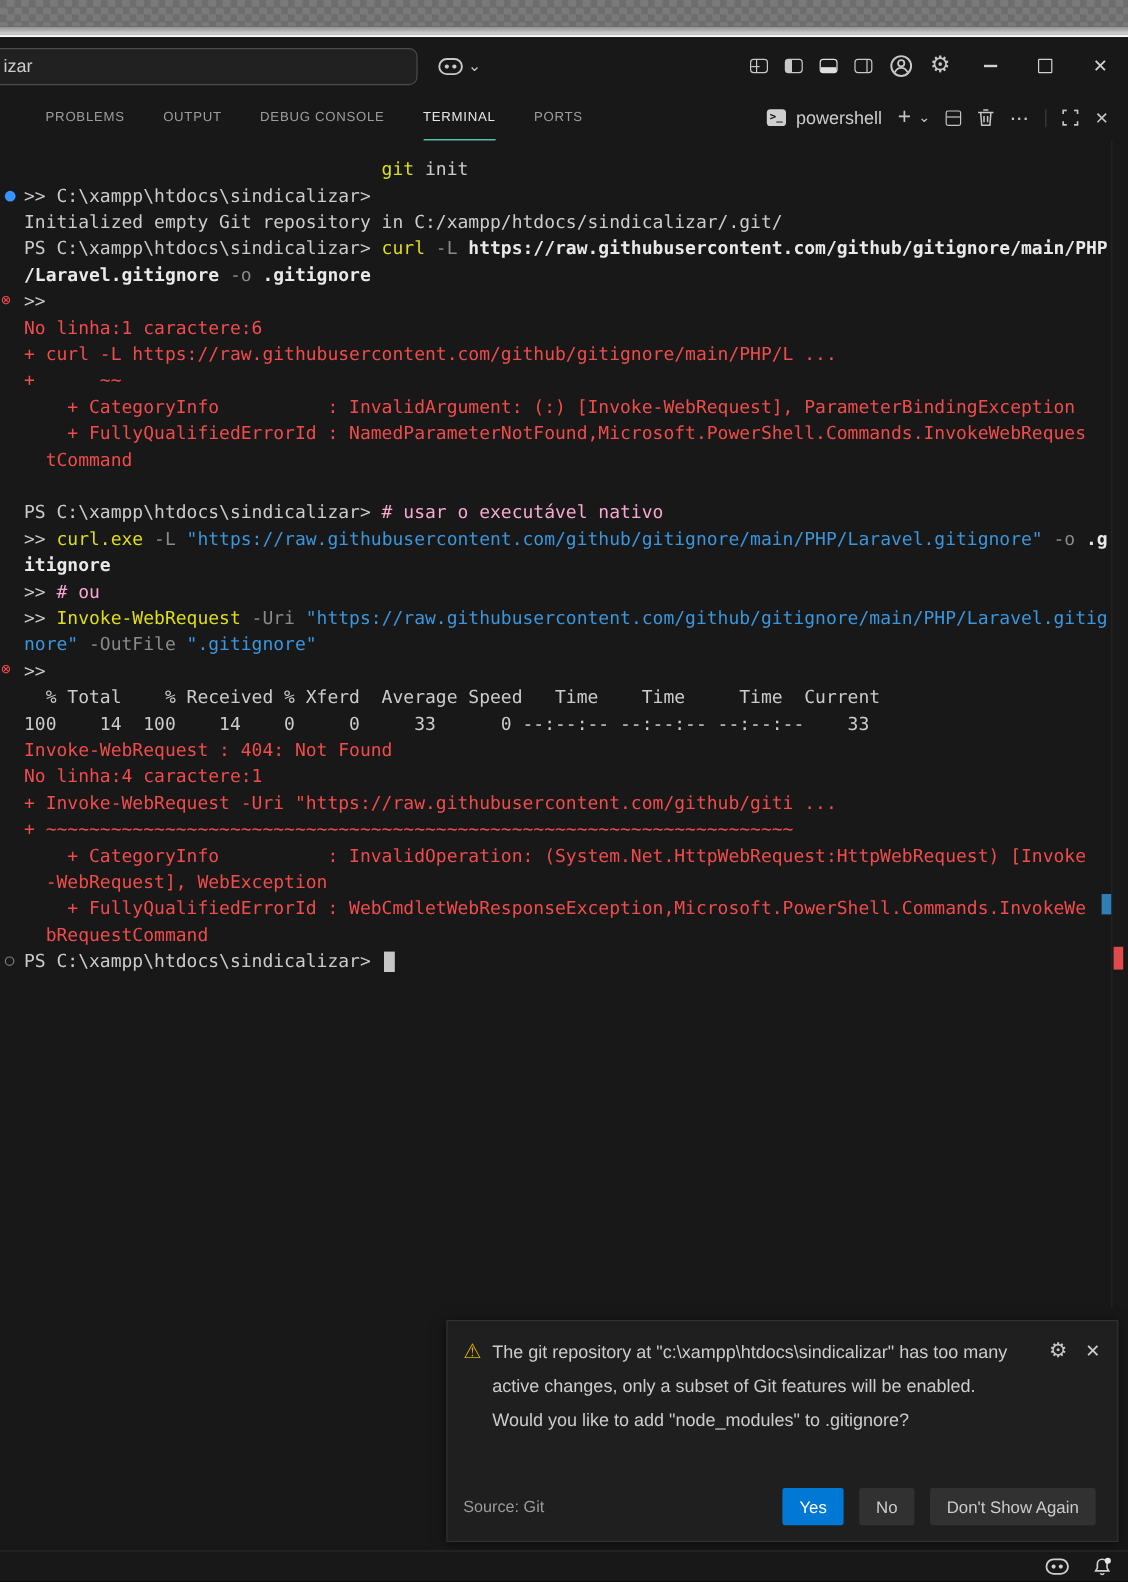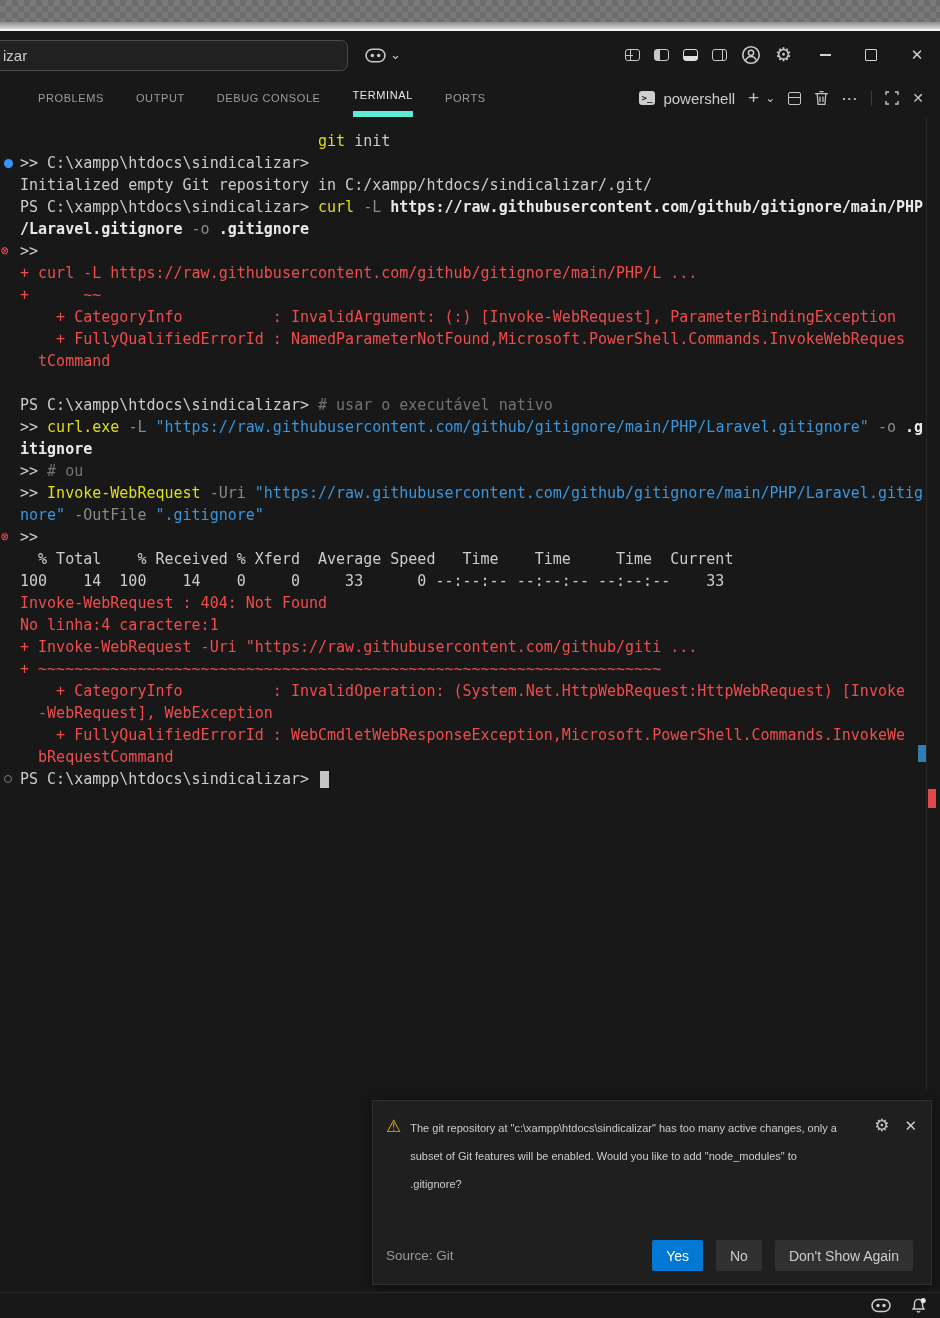--- a/index.html
+++ b/index.html
@@ -35,58 +35,58 @@
   .win-btn{width:46px;height:48px;display:flex;align-items:center;justify-content:center;color:#d2d2d2;}
   .min-glyph{width:11px;height:1.4px;background:#d2d2d2;}
   .max-glyph{width:10px;height:10px;border:1.4px solid #d2d2d2;border-radius:1px;}
   .x-glyph{font-size:15px;}
 
   
   .panel-header{top:79px;left:0;right:0;height:38px;display:flex;align-items:center;background:#181818;padding-left:16px;}
   .tabs{display:flex;gap:32px;padding-left:22px;height:100%;align-items:center;}
   .tab{font-size:11px;letter-spacing:.6px;color:#9d9d9d;height:100%;display:flex;align-items:center;
        border-bottom:1px solid transparent;box-sizing:border-box;cursor:default;}
-  .tab.active{color:#e7e7e7;border-bottom:6px solid #5eead4;}
+  .tab.active{color:#e7e7e7;border-bottom:1px solid #5eead4;}
   .panel-toolbar{margin-left:auto;display:flex;align-items:center;gap:13px;padding-right:16px;color:#c5c5c5;}
   .ps-badge{background:#cfcfcf;color:#161616;font-family:"DejaVu Sans Mono",monospace;font-size:9px;
             font-weight:bold;padding:2px 3px;border-radius:3px;line-height:10px;}
   .shell-label{font-size:15px;color:#cccccc;margin-left:-5px;}
   .plus{font-size:19px;font-weight:300;line-height:14px;}
   .chev-sm{font-size:12px;margin-left:-7px;}
   .icon-split{width:13px;height:13px;border:1.3px solid #c5c5c5;border-radius:2px;position:relative;box-sizing:border-box;}
   .icon-split::before{content:"";position:absolute;left:0;right:0;top:4.5px;height:1.3px;background:#c5c5c5;}
   .dots{font-weight:bold;letter-spacing:1px;font-size:13px;}
   .vsep{width:1px;height:15px;background:#3c3c3c;}
 
   
   .terminal{top:117px;left:0;width:926px;height:973px;padding-top:13px;box-sizing:border-box;
             font-family:"DejaVu Sans Mono","Liberation Mono",monospace;font-size:15px;line-height:22px;overflow:hidden;}
   .t-line{position:relative;padding-left:20px;white-space:pre;height:22px;}
   .c-w{color:#cccccc;}
   .c-wb{color:#e9e9e9;font-weight:bold;}
   .c-y{color:#dfdf16;}
   .c-g{color:#8a8a8a;}
   .c-b{color:#3a96dd;}
-  .c-gr{color:#737373;}
+  .c-gr{color:#f9a8d4;}
   .c-r{color:#f14c4c;}
   .marker-dot{position:absolute;left:4px;top:7px;width:9px;height:9px;border-radius:50%;background:#3794ff;}
   .marker-err{position:absolute;left:1px;top:0;font-size:13px;line-height:22px;color:#f14c4c;}
   .marker-idle{position:absolute;left:4px;top:7px;width:8px;height:8px;border-radius:50%;border:1.3px solid #7e7e7e;box-sizing:border-box;}
   .cursor{display:inline-block;width:9px;height:17px;background:#c6c6c6;vertical-align:text-bottom;margin-left:2px;}
 
   .term-border{top:117px;left:926px;width:1px;height:973px;background:#262626;}
   .deco-blue{top:745px;left:918px;width:8px;height:17px;background:#2f7fb5;}
   .deco-red{top:789px;left:928px;width:8px;height:19px;background:#e04a4a;}
 
   
   .notif{top:1100px;left:372px;width:560px;height:185px;background:#1f1f1f;border:1px solid #313131;
          box-sizing:border-box;box-shadow:0 2px 10px rgba(0,0,0,.55);}
   .notif-main{display:flex;padding:13px 14px 0 13px;}
   .warn{font-size:17px;color:#ddb100;line-height:26px;margin-right:9px;}
-  .notif-msg{color:#cccccc;font-size:11px;line-height:28px;width:434px;}
+  .notif-msg{color:#cccccc;font-size:15px;line-height:28px;width:434px;}
   .notif-top-actions{margin-left:auto;display:flex;gap:15px;align-items:flex-start;padding-top:3px;color:#cccccc;}
   .notif-footer{position:absolute;left:0;right:0;bottom:0;height:57px;display:flex;align-items:center;
                 padding:0 18px 0 13px;}
   .notif-src{color:#9b9b9b;font-size:13.5px;}
   .notif-btns{margin-left:auto;display:flex;gap:13px;}
   .btn{height:31px;padding:0 14px;font-size:14px;background:#313131;color:#cccccc;border:none;
        font-family:"Liberation Sans",sans-serif;border-radius:2px;cursor:default;display:flex;align-items:center;}
   .btn.primary{background:#0078d4;color:#ffffff;}
 
   
@@ -167,20 +167,21 @@
     </div>
   </div>
 
   <div class="abs terminal">
       <div class="t-line"><span class="c-w">                                 </span><span class="c-y">git</span><span class="c-w"> init</span></div>
       <div class="t-line"><span class="marker-dot"></span><span class="c-w">&gt;&gt; C:\xampp\htdocs\sindicalizar&gt;</span></div>
       <div class="t-line"><span class="c-w">Initialized empty Git repository in C:/xampp/htdocs/sindicalizar/.git/</span></div>
       <div class="t-line"><span class="c-w">PS C:\xampp\htdocs\sindicalizar&gt; </span><span class="c-y">curl</span><span class="c-w"> </span><span class="c-g">-L</span><span class="c-w"> </span><span class="c-wb">https://raw.githubusercontent.com/github/gitignore/main/PHP</span></div>
       <div class="t-line"><span class="c-wb">/Laravel.gitignore</span><span class="c-w"> </span><span class="c-g">-o</span><span class="c-w"> </span><span class="c-wb">.gitignore</span></div>
       <div class="t-line"><span class="marker-err">⊗</span><span class="c-w">&gt;&gt;</span></div>
+      <div class="t-line"><span class="c-r">No linha:1 caractere:6</span></div>
       <div class="t-line"><span class="c-r">+ curl -L https://raw.githubusercontent.com/github/gitignore/main/PHP/L ...</span></div>
       <div class="t-line"><span class="c-r">+      ~~</span></div>
       <div class="t-line"><span class="c-r">    + CategoryInfo          : InvalidArgument: (:) [Invoke-WebRequest], ParameterBindingException</span></div>
       <div class="t-line"><span class="c-r">    + FullyQualifiedErrorId : NamedParameterNotFound,Microsoft.PowerShell.Commands.InvokeWebReques</span></div>
       <div class="t-line"><span class="c-r">  tCommand</span></div>
       <div class="t-line"></div>
       <div class="t-line"><span class="c-w">PS C:\xampp\htdocs\sindicalizar&gt; </span><span class="c-gr"># usar o executável nativo</span></div>
       <div class="t-line"><span class="c-w">&gt;&gt; </span><span class="c-y">curl.exe</span><span class="c-w"> </span><span class="c-g">-L</span><span class="c-w"> </span><span class="c-b">"https://raw.githubusercontent.com/github/gitignore/main/PHP/Laravel.gitignore"</span><span class="c-w"> </span><span class="c-g">-o</span><span class="c-w"> </span><span class="c-wb">.g</span></div>
       <div class="t-line"><span class="c-wb">itignore</span></div>
       <div class="t-line"><span class="c-w">&gt;&gt; </span><span class="c-gr"># ou</span></div>

